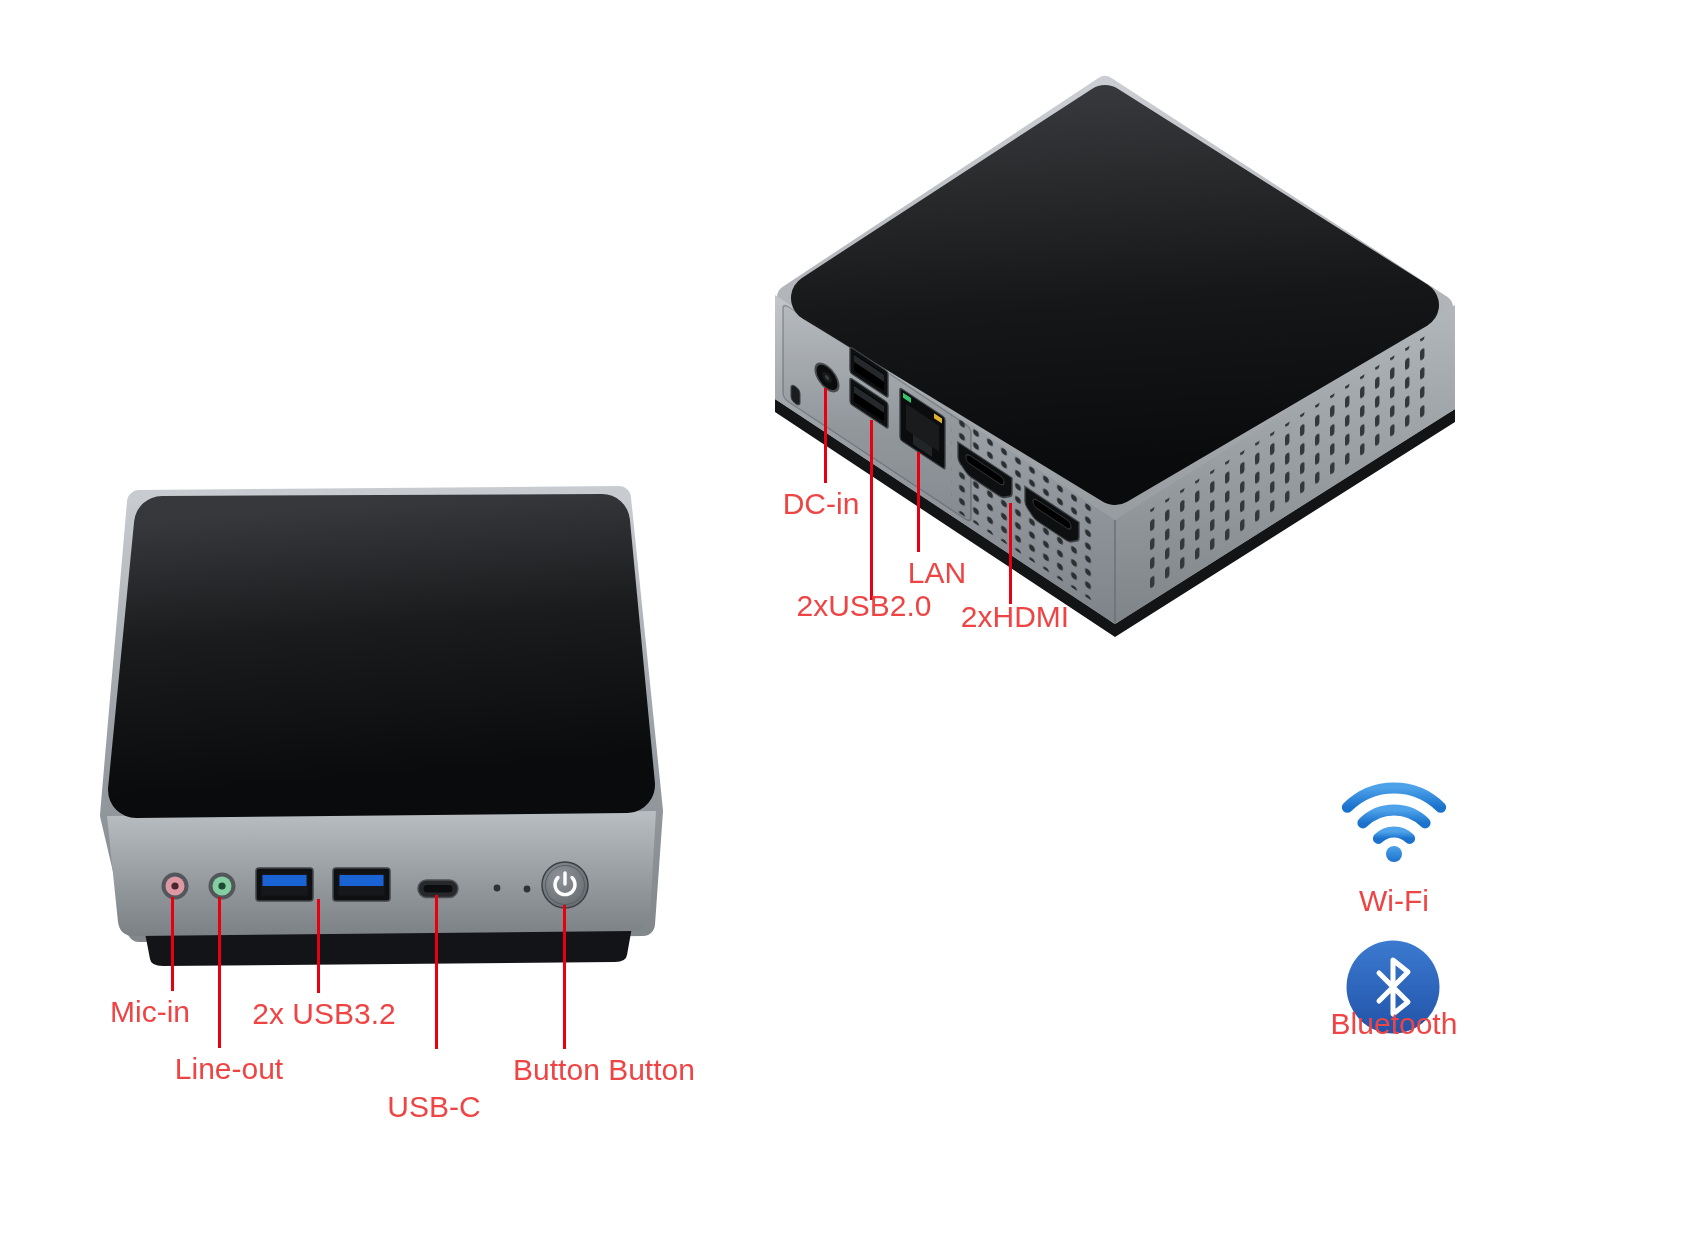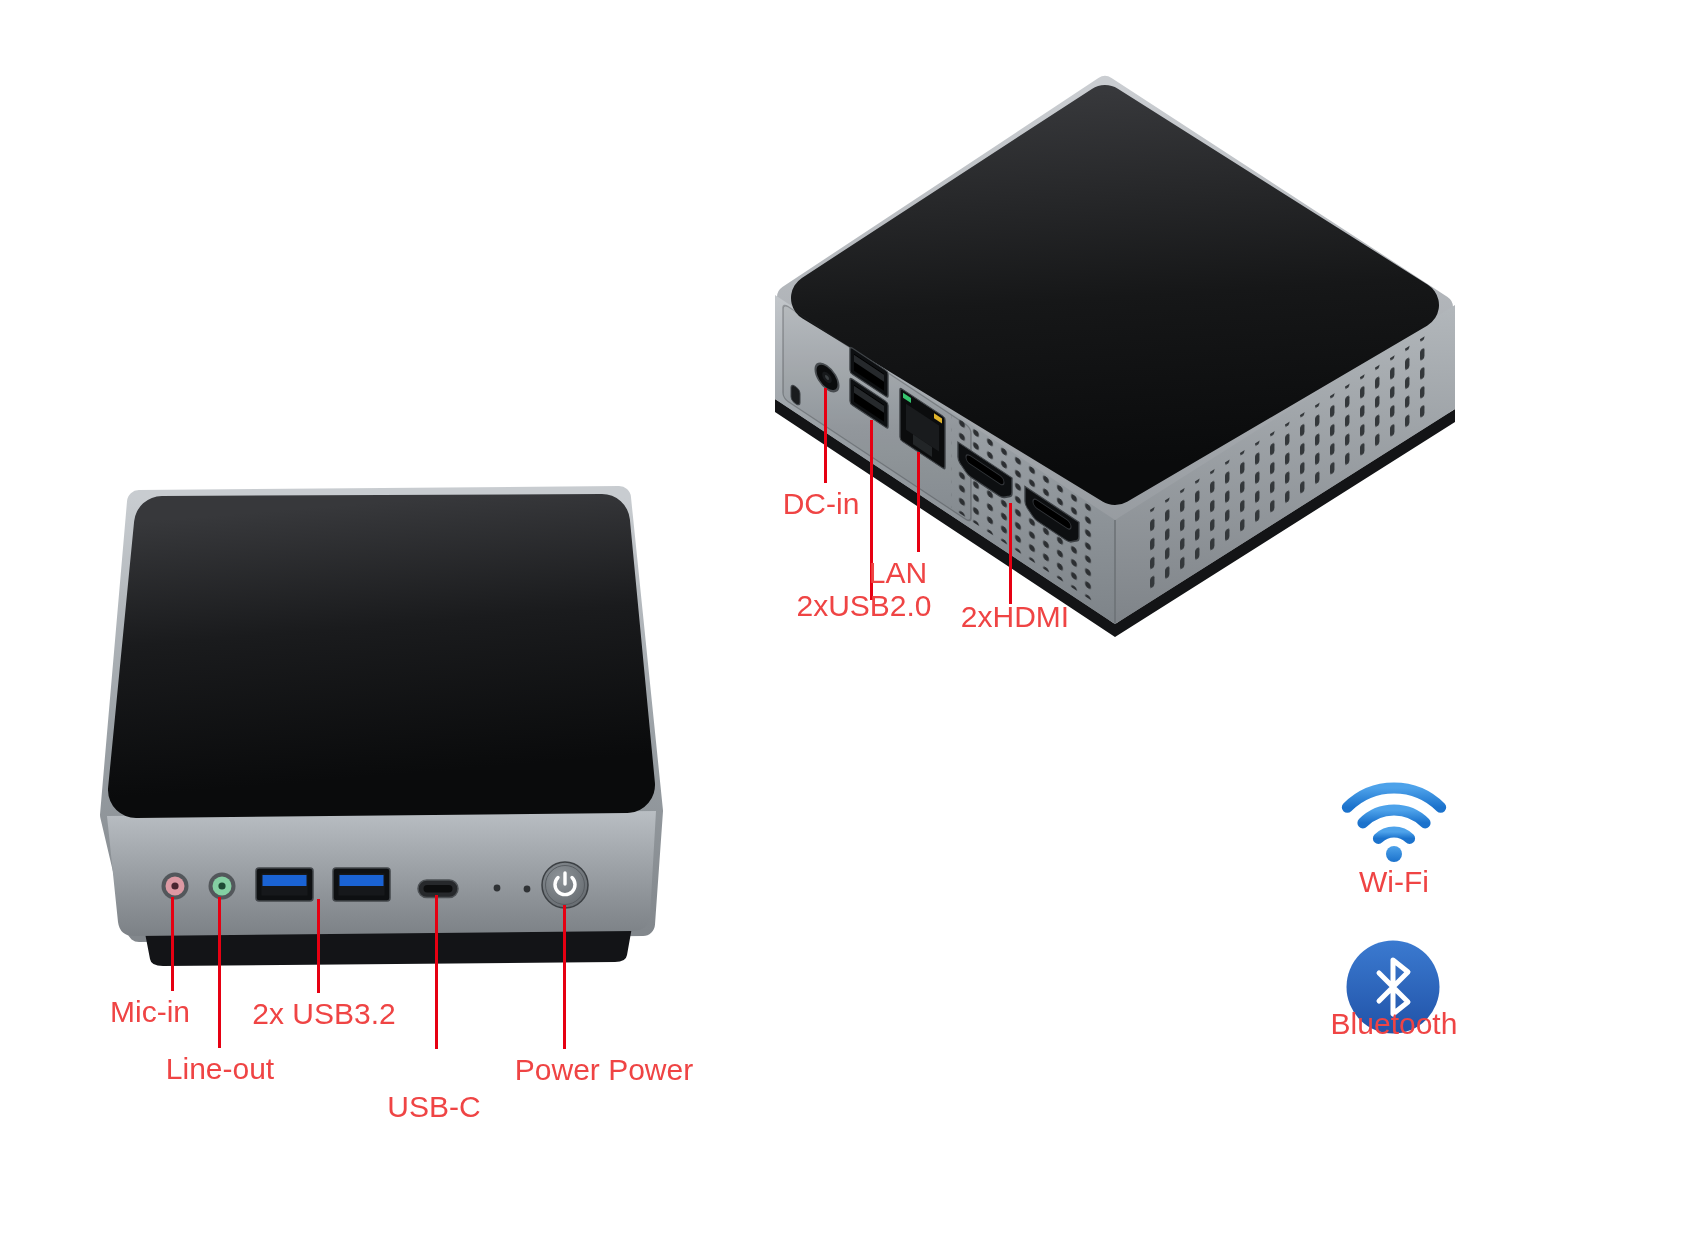--- a/index.html
+++ b/index.html
@@ -184,43 +184,43 @@
   <div class="cline" style="left:218px; top:897px; height:151px"></div>
   <div class="cline" style="left:317px; top:899px; height:94px"></div>
   <div class="cline" style="left:435px; top:895px; height:154px"></div>
   <div class="cline" style="left:563px; top:905px; height:144px"></div>
   <div class="cline" style="left:824px; top:388px; height:95px"></div>
   <div class="cline" style="left:870px; top:420px; height:180px"></div>
   <div class="cline" style="left:917px; top:452px; height:100px"></div>
   <div class="cline" style="left:1009px; top:503px; height:101px"></div>
 
   <div class="lbl" style="left:150px; top:995px">Mic-in</div>
-  <div class="lbl" style="left:220px; top:1052px">Line-out</div>
+  <div class="lbl" style="left:229px; top:1052px">Line-out</div>
   <div class="lbl" style="left:324px; top:997px">2x USB3.2</div>
   <div class="lbl" style="left:434px; top:1090px">USB-C</div>
-  <div class="lbl" style="left:604px; top:1053px">Power Power</div>
+  <div class="lbl" style="left:604px; top:1053px">Button Button</div>
 
   <div class="lbl" style="left:821px; top:487px">DC-in</div>
   <div class="lbl" style="left:864px; top:589px">2xUSB2.0</div>
-  <div class="lbl" style="left:898px; top:556px">LAN</div>
+  <div class="lbl" style="left:937px; top:556px">LAN</div>
   <div class="lbl" style="left:1015px; top:600px">2xHDMI</div>
 
   <svg class="dev" style="left:1328px; top:768px;" width="132" height="112" viewBox="0 0 132 112">
     <defs>
       <linearGradient id="gWifi" x1="0" y1="0" x2="0" y2="1">
         <stop offset="0" stop-color="#4da2ea"></stop>
           <stop offset="1" stop-color="#1b72cc"></stop>
       </linearGradient>
     </defs>
     <path d="M19.3,39.3 A 66,66 0 0 1 112.7,39.3" fill="none" stroke="url(#gWifi)" stroke-width="11" stroke-linecap="round"></path>
     <path d="M34.9,54.9 A 44,44 0 0 1 97.1,54.9" fill="none" stroke="url(#gWifi)" stroke-width="11" stroke-linecap="round"></path>
     <path d="M50.4,70.4 A 22,22 0 0 1 81.6,70.4" fill="none" stroke="url(#gWifi)" stroke-width="11" stroke-linecap="round"></path>
     <circle cx="66" cy="86" r="8" fill="url(#gWifi)"></circle>
   </svg>
-  <div class="lbl" style="left:1394px; top:865px">Wi-Fi</div>
+  <div class="lbl" style="left:1394px; top:884px">Wi-Fi</div>
 
   <svg class="dev" style="left:1340px; top:934px;" width="106" height="106" viewBox="0 0 106 106">
     <defs>
       <linearGradient id="gBt" x1="0" y1="0" x2="0" y2="1">
         <stop offset="0" stop-color="#3b7ad0"></stop>
           <stop offset="1" stop-color="#2153a8"></stop>
       </linearGradient>
     </defs>
     <circle cx="53" cy="53" r="46.5" fill="url(#gBt)"></circle>
     <path d="M39,39 L68,68 L53,80 L53,26 L68,38 L39,67" stroke="#ffffff" stroke-width="5" fill="none" stroke-linejoin="round" stroke-linecap="round"></path>

